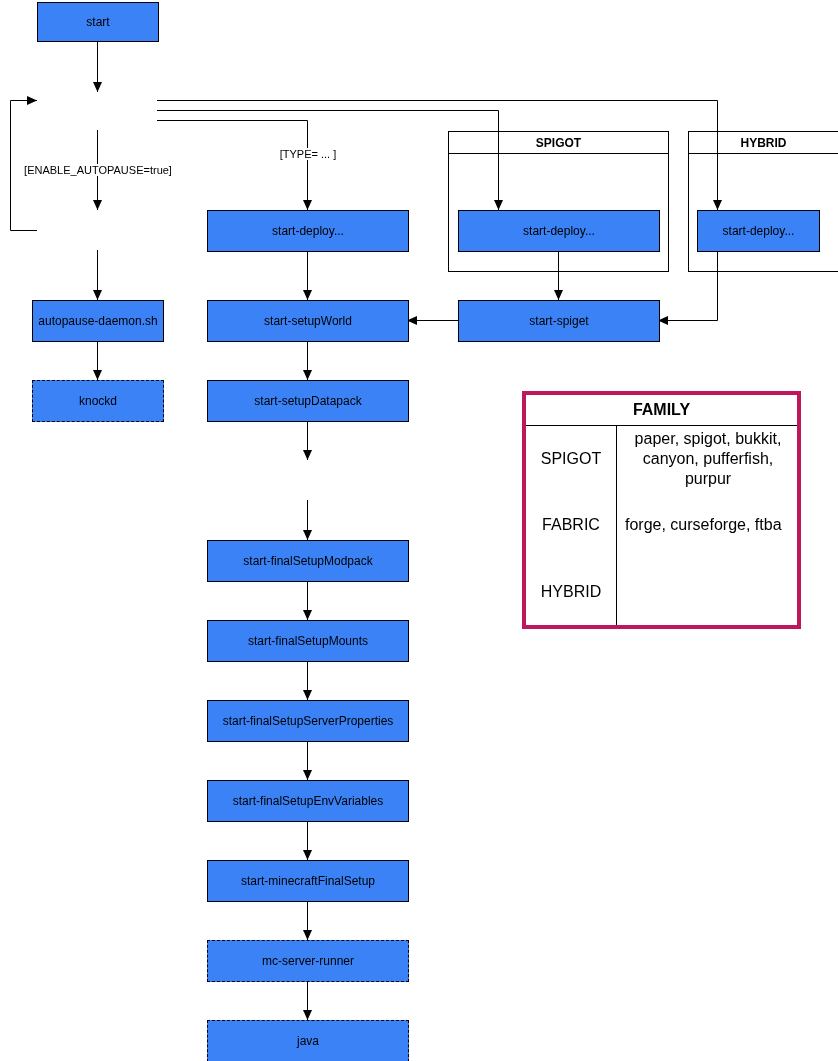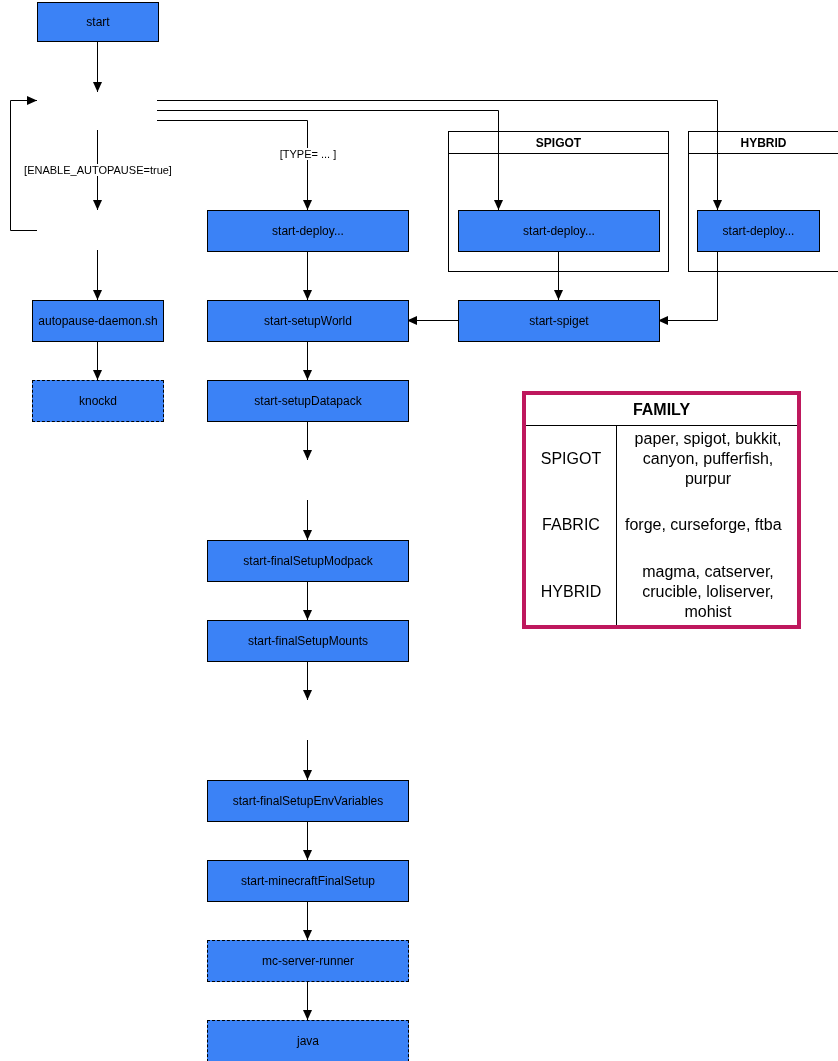--- a/index.html
+++ b/index.html
@@ -62,20 +62,21 @@
 
   <div class="node" style="left:37px;top:2px;width:120px;height:38px">start</div>
   <div class="node dashed" style="left:32px;top:380px;width:130px;height:40px">knockd</div>
   <div class="node" style="left:32px;top:300px;width:130px;height:40px">autopause-daemon.sh</div>
 
   <div class="node" style="left:207px;top:210px;width:200px;height:40px">start-deploy...</div>
   <div class="node" style="left:207px;top:300px;width:200px;height:40px">start-setupWorld</div>
   <div class="node" style="left:207px;top:380px;width:200px;height:40px">start-setupDatapack</div>
   <div class="node" style="left:207px;top:540px;width:200px;height:40px">start-finalSetupModpack</div>
   <div class="node" style="left:207px;top:620px;width:200px;height:40px">start-finalSetupMounts</div>
+  <div class="node" style="left:207px;top:700px;width:200px;height:40px">start-finalSetupServerProperties</div>
   <div class="node" style="left:207px;top:780px;width:200px;height:40px">start-finalSetupEnvVariables</div>
   <div class="node" style="left:207px;top:860px;width:200px;height:40px">start-minecraftFinalSetup</div>
   <div class="node dashed" style="left:207px;top:1020px;width:200px;height:40px">java</div>
   <div class="node dashed" style="left:207px;top:940px;width:200px;height:40px">mc-server-runner</div>
 
   <div class="node" style="left:458px;top:210px;width:200px;height:40px">start-deploy...</div>
   <div class="node" style="left:697px;top:210px;width:121px;height:40px">start-deploy...</div>
   <div class="node" style="left:458px;top:300px;width:200px;height:40px">start-spiget</div>
 
   <span class="edge-label" style="left:98px;top:170px">[ENABLE_AUTOPAUSE=true]</span>
@@ -87,18 +88,17 @@
       <div class="ftable-row">
         <div class="fname">SPIGOT</div>
         <div class="fvals">paper, spigot, bukkit, canyon, pufferfish, purpur</div>
       </div>
       <div class="ftable-row">
         <div class="fname">FABRIC</div>
         <div class="fvals">forge, curseforge, ftba</div>
       </div>
       <div class="ftable-row">
         <div class="fname">HYBRID</div>
-        <div class="fvals">magma, catserver, crucible, loliserver, mohist</div>
       </div>
     </div>
   </div>
 
 </div>
 
 </body></html>

